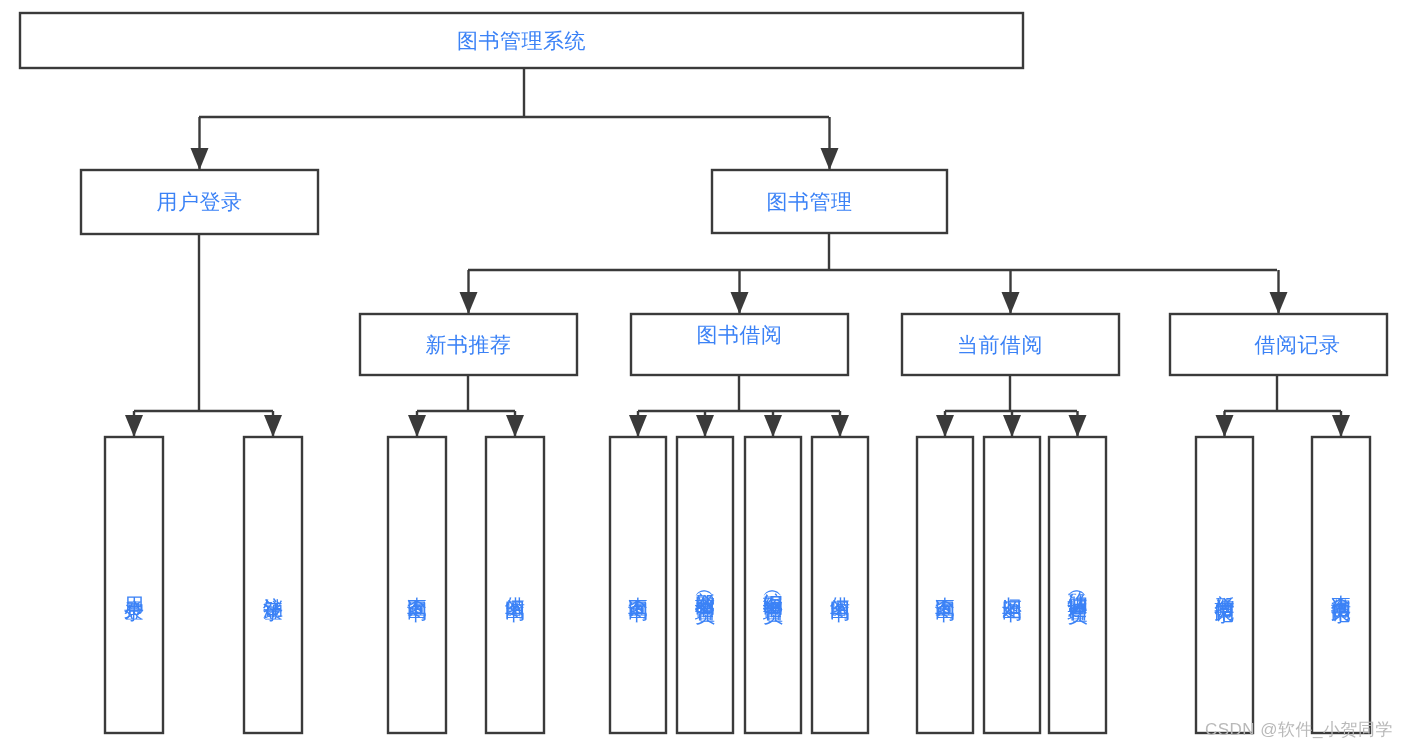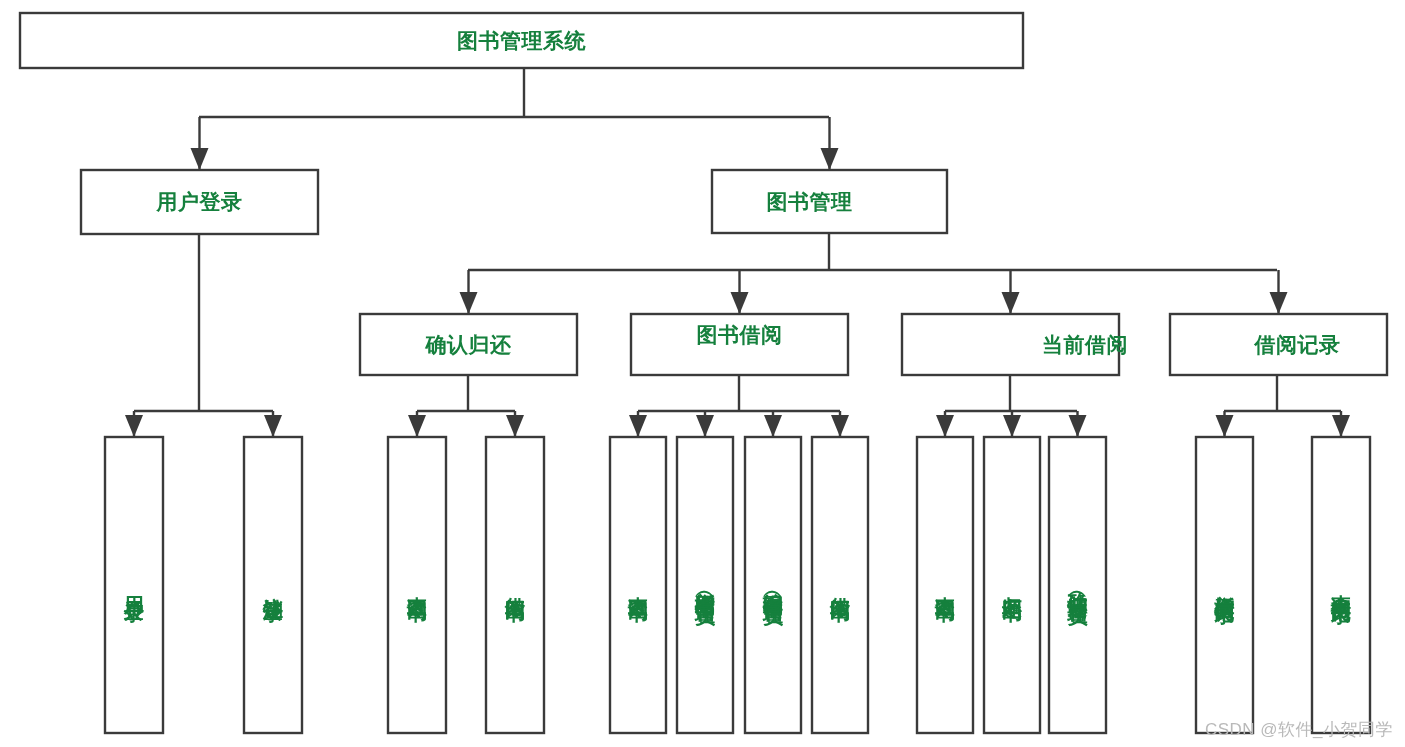--- a/index.html
+++ b/index.html
@@ -40,25 +40,24 @@
   }
   .arrow-head {
     fill: #3a3a3a;
     stroke: none;
   }
   .node-label {
     position: absolute;
     display: flex;
     align-items: center;
     justify-content: center;
-    color: #15803d;
+    color: #3b82f6;
     font-family: "Liberation Sans", "DejaVu Sans", sans-serif;
     pointer-events: none;
     box-sizing: border-box;
-    font-weight: bold;
   }
   .node-label.horizontal {
     font-size: 21px;
     letter-spacing: 0.5px;
     line-height: 1.1;
     white-space: nowrap;
   }
   .node-label.vertical {
     writing-mode: vertical-rl;
     text-orientation: upright;
@@ -161,23 +160,23 @@
         <rect x="1049" y="437" width="57" height="296" class="node-box"></rect>
         <rect x="1196" y="437" width="57" height="296" class="node-box"></rect>
         <rect x="1312" y="437" width="58" height="296" class="node-box"></rect>
       </g>
   </svg>
 
   <div id="labels-layer">
       <div class="node-label horizontal" style="left: 20px; top: 13px; width: 1003px; height: 55px;">图书管理系统</div>
       <div class="node-label horizontal" style="left: 81px; top: 170px; width: 237px; height: 64px;">用户登录</div>
       <div class="node-label horizontal" style="left: 712px; top: 170px; width: 195px; height: 63px;">图书管理</div>
-      <div class="node-label horizontal" style="left: 360px; top: 314px; width: 217px; height: 61px;">确认归还</div>
+      <div class="node-label horizontal" style="left: 360px; top: 314px; width: 217px; height: 61px;">新书推荐</div>
       <div class="node-label horizontal" style="left: 631px; top: 304px; width: 217px; height: 61px;">图书借阅</div>
-      <div class="node-label horizontal" style="left: 945px; top: 314px; width: 250px; height: 61px; padding-left: 30px;">当前借阅</div>
+      <div class="node-label horizontal" style="left: 860px; top: 314px; width: 250px; height: 61px; padding-left: 30px;">当前借阅</div>
       <div class="node-label horizontal" style="left: 1170px; top: 314px; width: 255px; height: 61px;">借阅记录</div>
       <div class="node-label vertical" style="left: 105px; top: 437px; width: 58px; height: 296px;">用户登录</div>
       <div class="node-label vertical" style="left: 244px; top: 437px; width: 58px; height: 296px;">注销登录</div>
       <div class="node-label vertical" style="left: 388px; top: 437px; width: 58px; height: 296px;">查询图书</div>
       <div class="node-label vertical" style="left: 486px; top: 437px; width: 58px; height: 296px;">借阅图书</div>
       <div class="node-label vertical" style="left: 610px; top: 437px; width: 56px; height: 296px;">查询图书</div>
       <div class="node-label vertical" style="left: 677px; top: 437px; width: 56px; height: 296px;">新增图书（管理员）</div>
       <div class="node-label vertical" style="left: 745px; top: 437px; width: 56px; height: 296px;">编辑图书（管理员）</div>
       <div class="node-label vertical" style="left: 812px; top: 437px; width: 56px; height: 296px;">借阅图书</div>
       <div class="node-label vertical" style="left: 917px; top: 437px; width: 56px; height: 296px;">查询图书</div>

